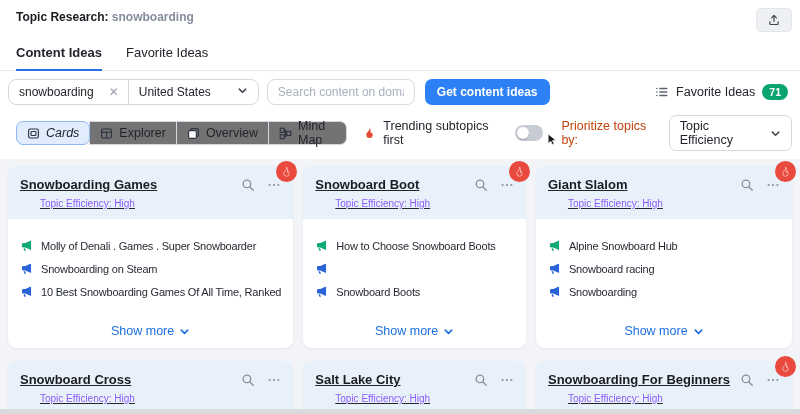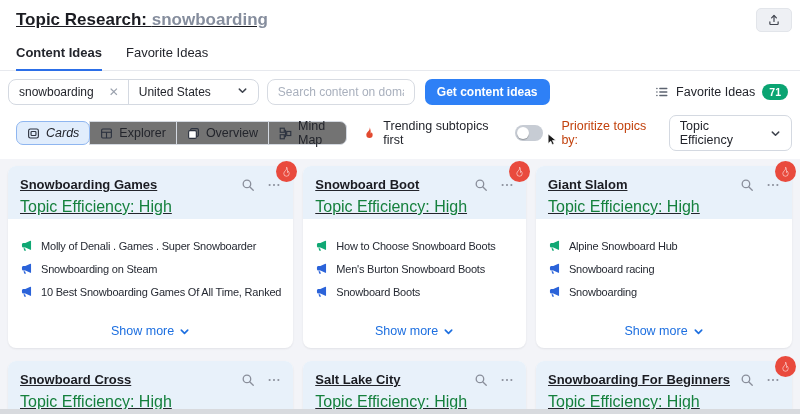--- a/index.html
+++ b/index.html
@@ -3,21 +3,21 @@
 <meta charset="utf-8">
 <style>
   * { box-sizing: border-box; }
   html,body { margin:0; padding:0; }
   .app {
     position:relative; width:800px; height:414px; background:#fff;
     font-family:"Liberation Sans", sans-serif; overflow:hidden; color:#23252c;
   }
   
   .topbar { display:flex; justify-content:space-between; align-items:flex-start; padding:8px 8px 0 16px; }
-  .page-title { font-size:17px; font-weight:bold; color:#1b1c22; padding-top:2px;text-decoration:underline; }
+  .page-title { font-size:12px; font-weight:bold; color:#1b1c22; padding-top:2px; }
   .page-title .query { color:#858d9d; font-weight:bold; }
   .export-btn {
     display:inline-flex; align-items:center; gap:7px; height:24px; padding:0 11px;
     background:#eef0f4; border:1px solid #e2e5ea; border-radius:5px;
     font-size:12px; color:#41454f; cursor:pointer;
   }
   
   .tabs { display:flex; gap:24px; padding:0 16px; margin-top:13px; border-bottom:1px solid #e7e9ee; }
   .tab { font-size:13px; color:#23252c; padding-bottom:9px; cursor:pointer; }
   .tab.active { border-bottom:2px solid #2c6fe8; margin-bottom:-1px; font-weight:bold; }
@@ -46,21 +46,21 @@
   .cursor { position:relative; top:7px; left:-3px; }
   .prioritize { margin-left:auto; display:flex; align-items:center; gap:8px; }
   .prioritize-label { font-size:12.5px; color:#c2410c; }
   .select-box { display:flex; align-items:center; gap:10px; height:36px; padding:0 10px; border:1px solid #d4d9e1; border-radius:7px; background:#fff; font-size:12.5px; cursor:pointer; }
   
   .cards-area { background:#f3f4f8; height:278px; padding:7px 8px 0; }
   .cards-grid { display:grid; grid-template-columns:repeat(3,1fr); gap:13px 10px; grid-auto-rows:182px; }
   .card { position:relative; background:#fff; border-radius:8px; box-shadow:0 1px 2px rgba(25,30,40,.08); }
   .card-header { background:#e8f1fa; border-radius:8px 8px 0 0; padding:11px 12px 0; height:53px;text-decoration:underline; }
   .card-title { font-size:13px; font-weight:bold; color:#1b1c22; white-space:nowrap; overflow:hidden; padding-right:50px; }
-  .card-eff { font-size:16px; color:#15803d; margin-top:6px; }
+  .card-eff { font-size:10px; color:#8b5cf6; margin-top:6px;margin-left:20px; }
   .card-actions { position:absolute; top:12px; right:12px; display:flex; align-items:center; gap:12px; }
   .icon-btn { background:none; border:none; padding:0; cursor:pointer; display:flex; align-items:center; }
   .card-items { padding:20px 12px 0; display:flex; flex-direction:column; gap:10px; overflow:hidden; }
   .item { display:flex; align-items:center; gap:8px; font-size:11px; letter-spacing:-0.2px; color:#262a33; white-space:nowrap; }
   .item svg { flex:0 0 auto; }
   .show-more { position:absolute; bottom:9px; left:0; right:0; display:flex; justify-content:center; align-items:center; gap:5px; color:#1d6fe0; font-size:12.5px; cursor:pointer; background:none; border:none; font-family:"Liberation Sans",sans-serif; }
   .trend-badge { position:absolute; top:-5px; right:-4px; width:21px; height:21px; border-radius:50%; background:#e94a3d; display:flex; align-items:center; justify-content:center; z-index:3; }
   .bottom-strip { position:absolute; left:0; right:0; bottom:0; height:5px; background:#d8dade; z-index:6; }
 </style>
 </head>
@@ -298,21 +298,20 @@
     </span>
     <span>How to Choose Snowboard Boots</span>
   </div>
             <div class="item">
     <span style="display: flex; color: rgb(43, 99, 217);">
       <svg width="13" height="13" viewBox="0 0 16 16" fill="currentColor">
         <path d="M13.6 1.6v11.2c0 .45-.46.72-.85.52L6.6 10.6H4.2a1.8 1.8 0 0 1-1.8-1.8V6.6c0-1 .8-1.8 1.8-1.8h2.4l6.15-2.72c.39-.2.85.07.85.52z"></path>
         <path d="M4.3 11.4l1.1 3.1h1.9l-1.1-3.1z"></path>
       </svg>
     </span>
-    <span>Men's Burton Snowboard Boots</span>
   </div>
             <div class="item">
     <span style="display: flex; color: rgb(43, 99, 217);">
       <svg width="13" height="13" viewBox="0 0 16 16" fill="currentColor">
         <path d="M13.6 1.6v11.2c0 .45-.46.72-.85.52L6.6 10.6H4.2a1.8 1.8 0 0 1-1.8-1.8V6.6c0-1 .8-1.8 1.8-1.8h2.4l6.15-2.72c.39-.2.85.07.85.52z"></path>
         <path d="M4.3 11.4l1.1 3.1h1.9l-1.1-3.1z"></path>
       </svg>
     </span>
     <span>Snowboard Boots</span>
   </div>

